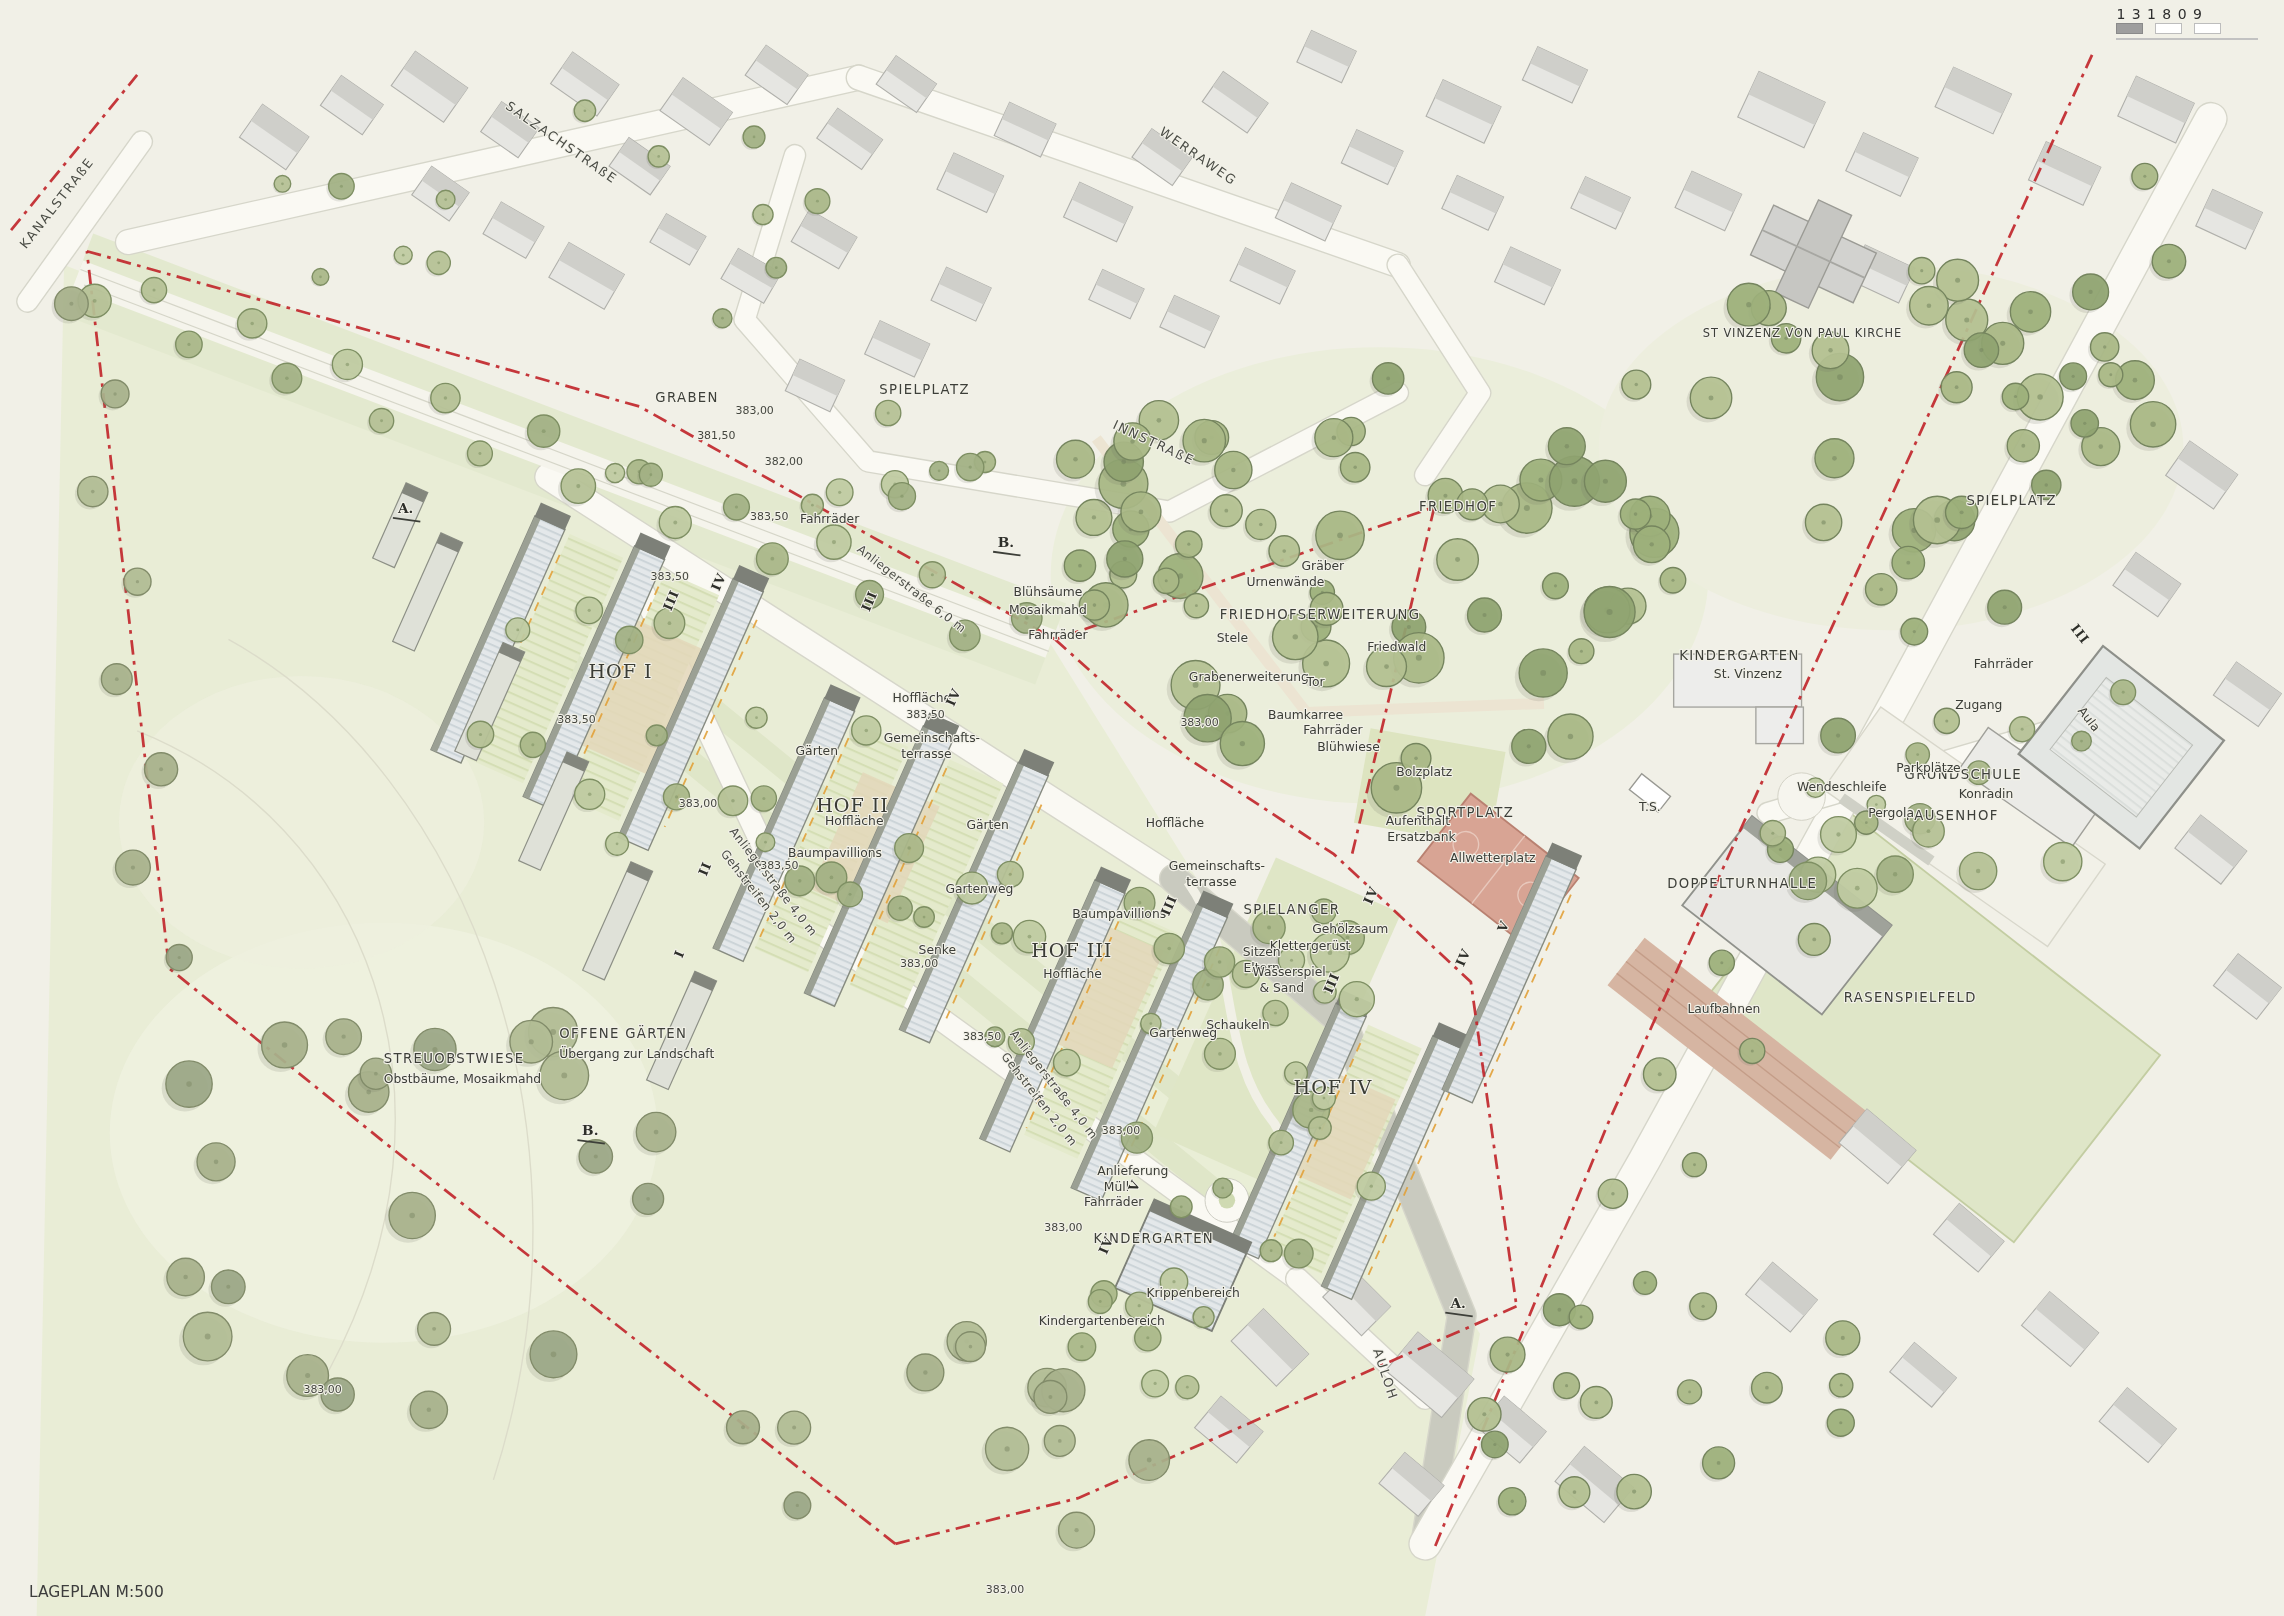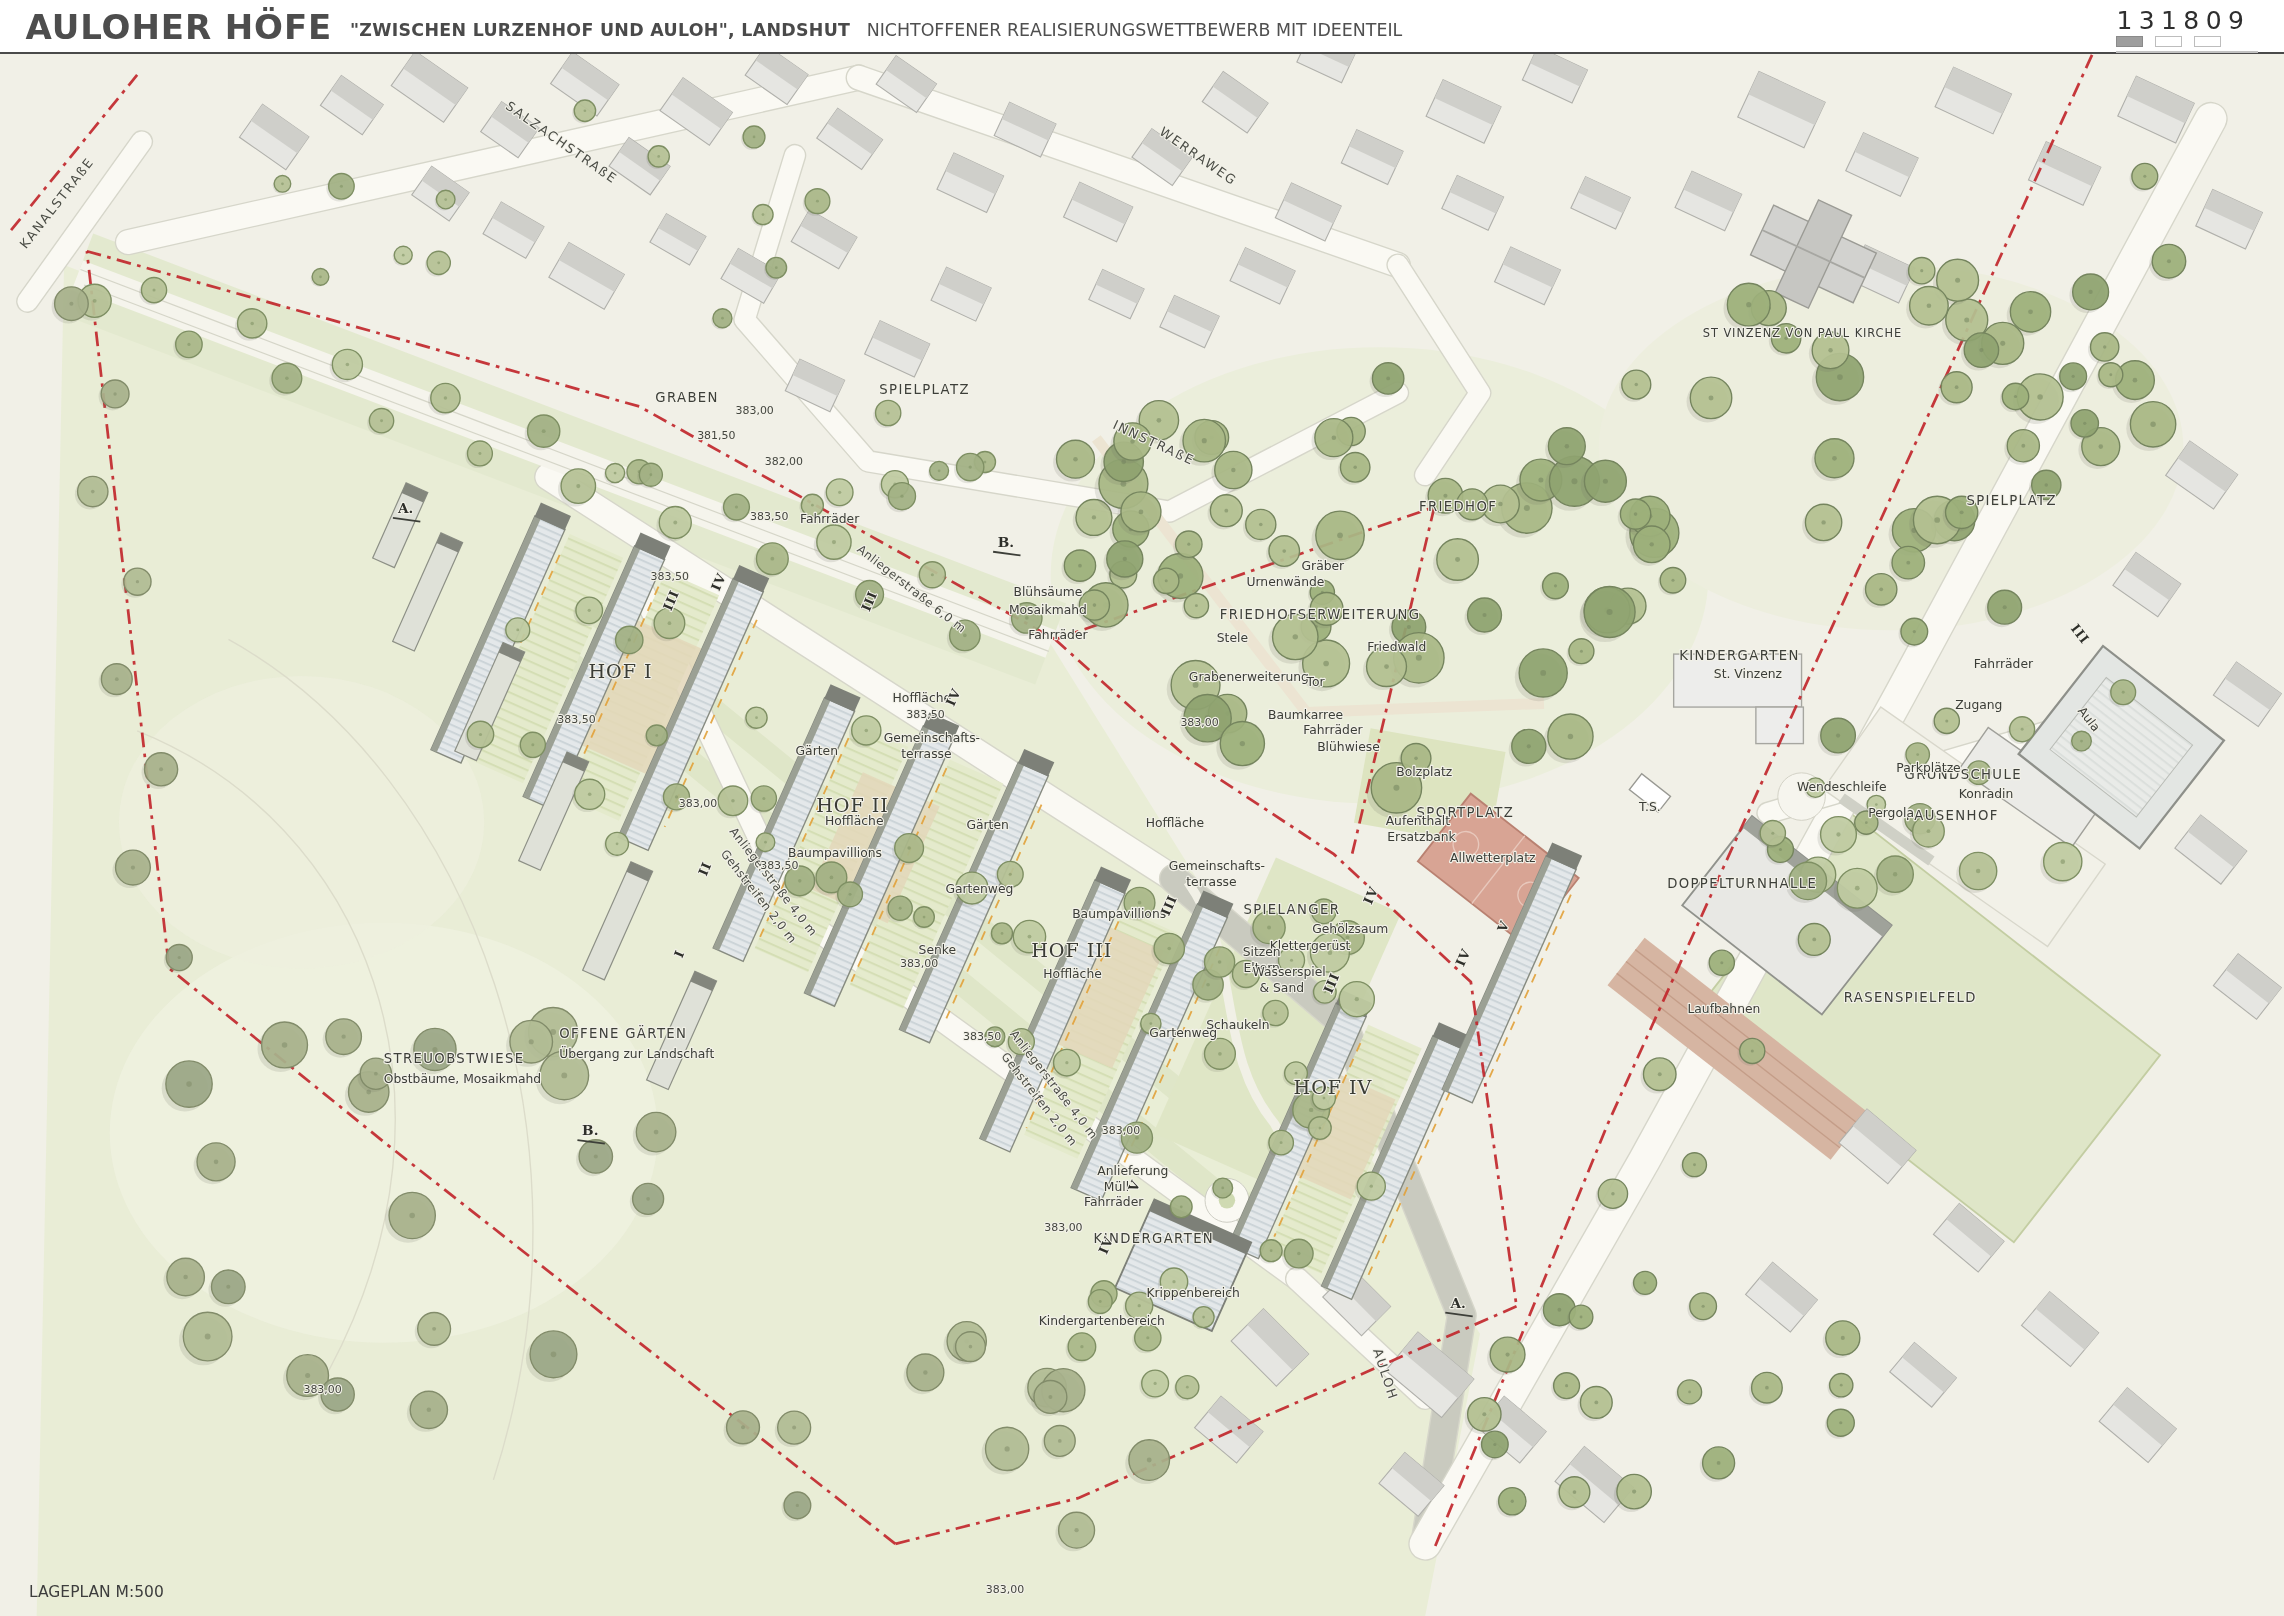--- a/index.html
+++ b/index.html
@@ -8,21 +8,21 @@
   #map-svg{position:absolute;left:0;top:0;}
   
   #header{position:absolute;left:0;top:0;width:2284px;height:52px;background:#ffffff;
           border-bottom:2.7px solid #4a4a4a;z-index:5;}
   #title{position:absolute;left:25.6px;top:7.3px;font-size:34px;font-weight:bold;color:#4d4d4d;
          letter-spacing:0.9px;font-family:"DejaVu Sans","Liberation Sans",sans-serif;}
   #subtitle{position:absolute;left:350px;top:20px;font-size:17.4px;color:#4a4a4a;white-space:nowrap;}
   #subtitle b{font-weight:bold;letter-spacing:0.3px;}
   #subtitle .nt{margin-left:16.4px;font-weight:normal;color:#4f4f4f;}
   #entry{position:absolute;right:25.6px;top:5.5px;text-align:left;z-index:6;}
-  #entry-number{font-size:25px;color:#2e2e2e;letter-spacing:6.4px;font-weight:500;}
+  #entry-number{font-size:14px;color:#2e2e2e;letter-spacing:6.4px;font-weight:500;}
   #entry-boxes{display:flex;gap:12px;margin-top:1.8px;}
   #entry-boxes .bx{width:25px;height:9.1px;border:0.9px solid #bdbdbd;background:#ffffff;}
   #entry-boxes .bx.f{background:#9e9e9e;border-color:#8a8a8a;}
   #entry-rule{width:142px;height:1.8px;background:#c2c2c2;margin-top:3.7px;}
   #scale-label{position:absolute;left:29px;top:1583px;font-size:15.5px;color:#3d3d3d;z-index:4;}
 </style>
 </head>
 <body>
 
 <div id="stage">
@@ -1524,26 +1524,20 @@
       <text x="1215" y="1365" fill="#2e2f2a" font-family="&quot;DejaVu Serif&quot;,&quot;Liberation Serif&quot;,serif" font-size="14" font-weight="bold" letter-spacing="1" text-anchor="middle" stroke="#f2f1e8" stroke-width="2.5" paint-order="stroke" stroke-linejoin="round" transform="rotate(-66 1215 1365)">IV</text>
       <text x="776" y="953" fill="#2e2f2a" font-family="&quot;DejaVu Serif&quot;,&quot;Liberation Serif&quot;,serif" font-size="14" font-weight="bold" letter-spacing="1" text-anchor="middle" stroke="#f2f1e8" stroke-width="2.5" paint-order="stroke" stroke-linejoin="round" transform="rotate(-66 776 953)">II</text>
       <text x="748" y="1046" fill="#2e2f2a" font-family="&quot;DejaVu Serif&quot;,&quot;Liberation Serif&quot;,serif" font-size="14" font-weight="bold" letter-spacing="1" text-anchor="middle" stroke="#f2f1e8" stroke-width="2.5" paint-order="stroke" stroke-linejoin="round" transform="rotate(-66 748 1046)">I</text>
       <text x="2273" y="697" fill="#2e2f2a" font-family="&quot;DejaVu Serif&quot;,&quot;Liberation Serif&quot;,serif" font-size="14" font-weight="bold" letter-spacing="1" text-anchor="middle" stroke="#f2f1e8" stroke-width="2.5" paint-order="stroke" stroke-linejoin="round" transform="rotate(52 2273 697)">III</text>
       <text x="444" y="562" fill="#2e2f2a" font-family="&quot;DejaVu Serif&quot;,&quot;Liberation Serif&quot;,serif" font-size="15" font-weight="bold" letter-spacing="0" text-anchor="middle" stroke="#f2f1e8" stroke-width="2.5" paint-order="stroke" stroke-linejoin="round">A.</text>
       <text x="1101" y="599" fill="#2e2f2a" font-family="&quot;DejaVu Serif&quot;,&quot;Liberation Serif&quot;,serif" font-size="15" font-weight="bold" letter-spacing="0" text-anchor="middle" stroke="#f2f1e8" stroke-width="2.5" paint-order="stroke" stroke-linejoin="round">B.</text>
       <text x="646" y="1243" fill="#2e2f2a" font-family="&quot;DejaVu Serif&quot;,&quot;Liberation Serif&quot;,serif" font-size="15" font-weight="bold" letter-spacing="0" text-anchor="middle" stroke="#f2f1e8" stroke-width="2.5" paint-order="stroke" stroke-linejoin="round">B.</text>
       <text x="1596" y="1432" fill="#2e2f2a" font-family="&quot;DejaVu Serif&quot;,&quot;Liberation Serif&quot;,serif" font-size="15" font-weight="bold" letter-spacing="0" text-anchor="middle" stroke="#f2f1e8" stroke-width="2.5" paint-order="stroke" stroke-linejoin="round">A.</text>
     </svg>
 
-  <div id="header">
-    <div id="title">AULOHER HÖFE</div>
-    <div id="subtitle">
-      <b>"ZWISCHEN LURZENHOF UND AULOH", LANDSHUT</b><span class="nt">NICHTOFFENER REALISIERUNGSWETTBEWERB MIT IDEENTEIL</span>
-    </div>
-  </div>
 
   <div id="entry">
     <div id="entry-number">131809</div>
     <div id="entry-boxes">
       <div class="bx f"></div>
       <div class="bx"></div>
       <div class="bx"></div>
     </div>
     <div id="entry-rule"></div>
   </div>

